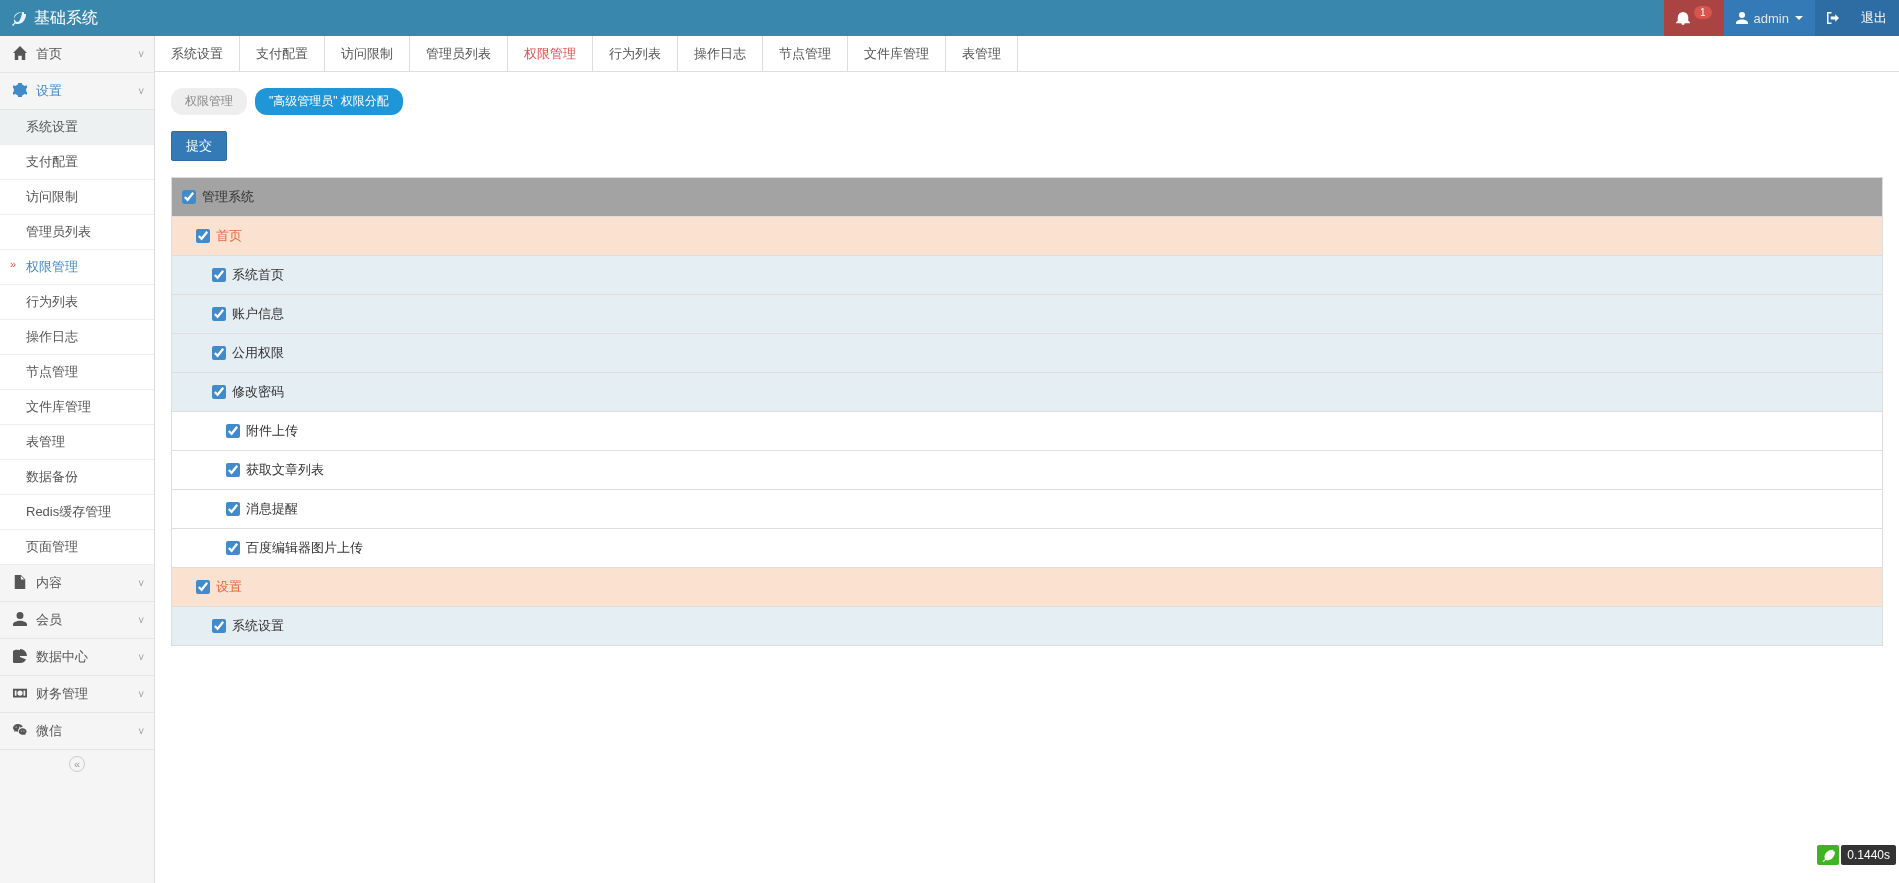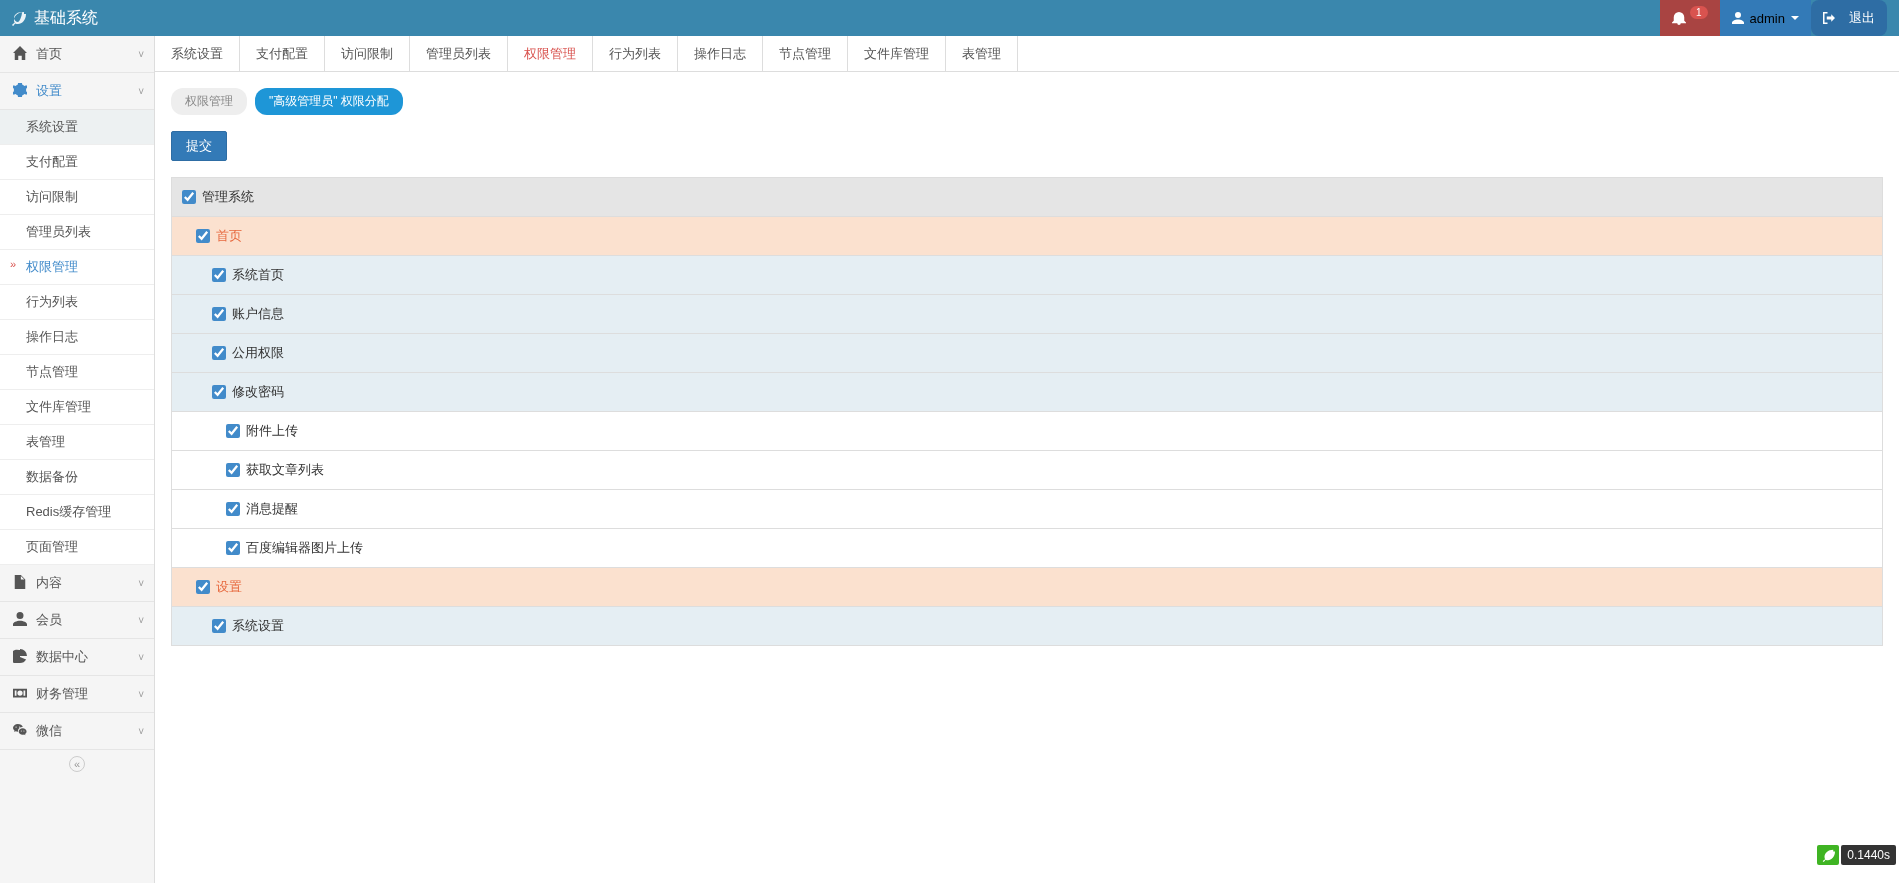--- a/index.html
+++ b/index.html
@@ -1,25 +1,25 @@
 <!DOCTYPE html>
 <html><head>
   <meta charset="utf-8">
   <style>
     * { margin: 0; padding: 0; box-sizing: border-box; }
     body { font-family: "Helvetica Neue", Helvetica, Arial, "Microsoft YaHei", sans-serif; font-size: 13px; color: #333; background: #fff; }
     
     
-    .header { background: #3a87ad; color: #fff; height: 36px; display: flex; align-items: center; padding: 0 12px 0 10px; }
+    .header { background: #3a87ad; color: #fff; height: 36px; display: flex; align-items: center; padding: 0 0 0 10px; }
     .header-brand { display: flex; align-items: center; gap: 8px; font-size: 16px; color: #fff; }
     .header-right { margin-left: auto; display: flex; align-items: stretch; height: 100%; }
     .notif { background: #a94442; display: flex; align-items: center; padding: 0 12px; position: relative; color: #fff; }
     .notif-badge { background: #d9534f; border-radius: 10px; font-size: 10px; padding: 1px 6px; margin-left: 4px; position: relative; top: -6px; }
-    .admin-dd { background: #337ab7; display: flex; align-items: center; padding: 0 12px; color: #000000; gap: 6px; cursor: pointer; }
-    .logout { background: #2e6da4; display: flex; align-items: center; padding: 0 12px; color: #fff; gap: 14px; cursor: pointer; border-radius: 8px; }
+    .admin-dd { background: #337ab7; display: flex; align-items: center; padding: 0 12px; color: #e5e5e5; gap: 6px; cursor: pointer; }
+    .logout { background: #2e6da4; display: flex; align-items: center; padding: 0 12px; color: #fff; gap: 22px; cursor: pointer; }
     
     
     .container { display: flex; height: calc(100vh - 36px); }
     .sidebar { width: 155px; background: #f5f5f5; border-right: 1px solid #ddd; overflow-y: auto; flex-shrink: 0; }
     .side-top-item { display: flex; align-items: center; padding: 9px 10px; color: #555; cursor: pointer; border-bottom: 1px solid #e5e5e5; position: relative; }
     .side-top-item:last-child { border-bottom: none; }
     .side-top-item.active { color: #428bca; }
     .side-top-item .icon { width: 20px; text-align: center; margin-right: 6px; }
     .side-top-item .chev { margin-left: auto; font-size: 10px; color: #999; }
     .side-sub { background: #fff; }
@@ -40,21 +40,21 @@
     .content { padding: 16px; overflow-y: auto; flex: 1; }
     .breadcrumb { display: flex; gap: 8px; margin-bottom: 16px; }
     .crumb { background: #eee; color: #888; border-radius: 12px; padding: 5px 14px; font-size: 12px; }
     .crumb.active { background: #1e96d7; color: #fff; }
     
     .submit-btn { background: #337ab7; color: #fff; border: 1px solid #2e6da4; border-radius: 2px; padding: 5px 14px; font-size: 13px; cursor: pointer; margin-bottom: 16px; display: inline-block; }
     
     .perm-tree { border: 1px solid #ddd; background: #fff; }
     .perm-row { padding: 10px 10px; border-bottom: 1px solid #ddd; display: flex; align-items: center; gap: 6px; font-size: 13px; }
     .perm-row:last-child { border-bottom: none; }
-    .depth-0 { background: #e5e5e5; padding-left: 10px; }
+    .depth-0 { background: #a3a3a3; padding-left: 10px; }
     .depth-1 { background: #fbe1cf; padding-left: 24px; }
     .depth-2 { background: #e5eef3; padding-left: 40px; }
     .depth-3 { background: #fff; padding-left: 54px; }
     .perm-row input[type=checkbox] { width: 14px; height: 14px; accent-color: #428bca; }
     .perm-row .orange { color: #e7693f; }
     
     
     .debug { position: fixed; bottom: 18px; right: 3px; display: flex; align-items: center; gap: 2px; font-size: 12px; }
     .debug-icon { background: #3fb423; width: 22px; height: 20px; display: flex; align-items: center; justify-content: center; color: #fff; font-size: 12px; border-radius: 2px; }
     .debug-time { background: #333; color: #fff; padding: 3px 6px; border-radius: 2px; }

